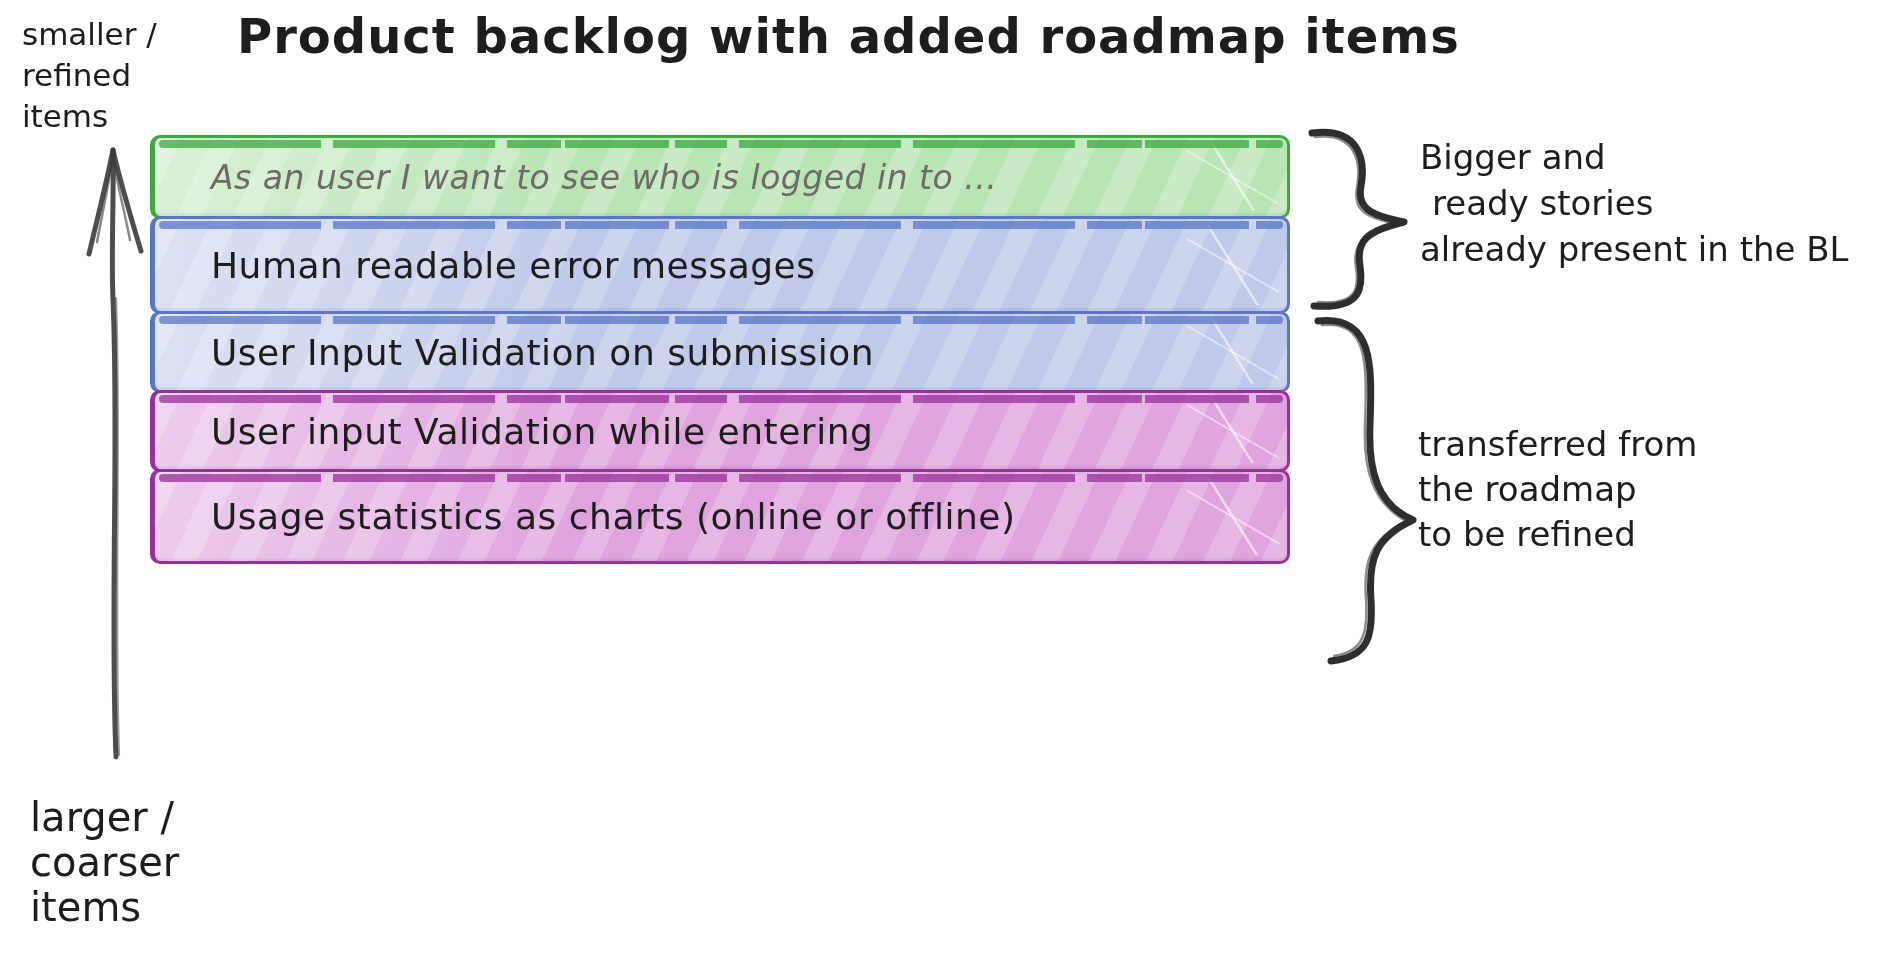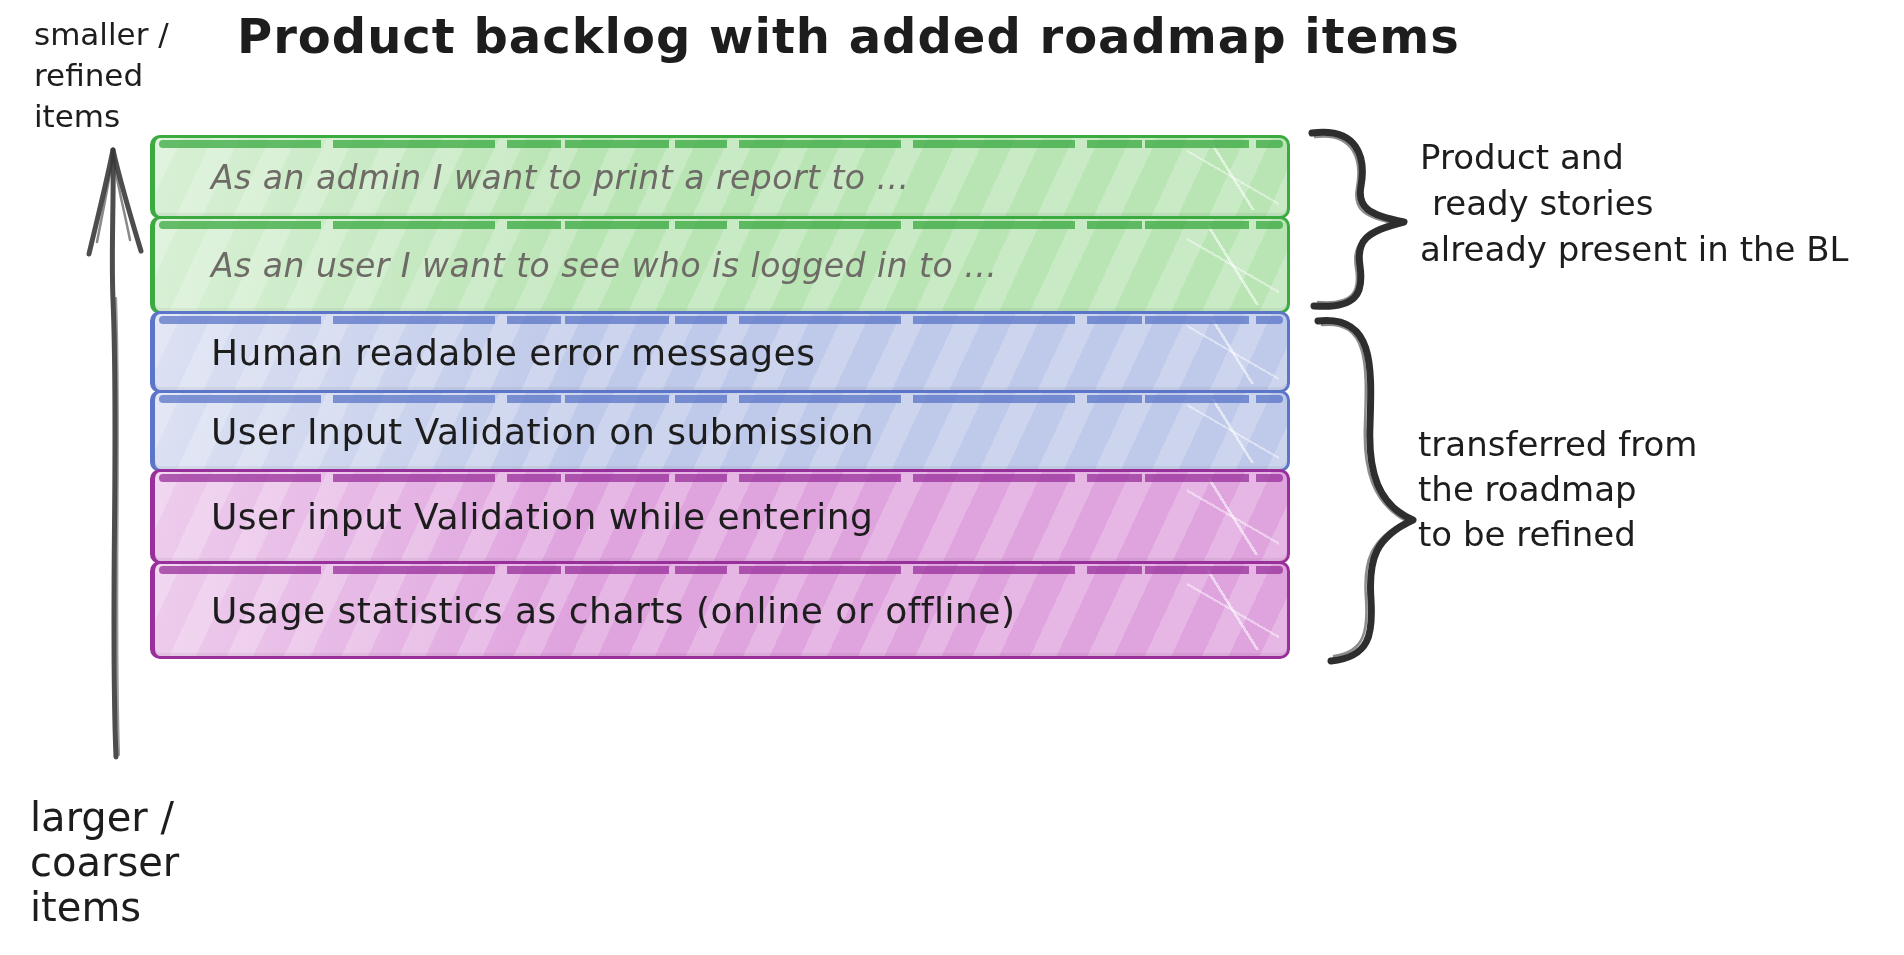--- a/index.html
+++ b/index.html
@@ -11,21 +11,21 @@
     font-family:"DejaVu Sans", sans-serif;
     color:var(--ink,#1d1d1d);
   }
   .title{
     position:absolute;left:237px;top:8px;
     font-size:48px;font-weight:bold;letter-spacing:1px;
     white-space:nowrap;
   }
   .axis-label{position:absolute;font-weight:500;}
   .axis-label span{display:block;}
-  .axis-label.top{left:22px;top:14px;font-size:31px;line-height:41px;margin-left:12px;}
+  .axis-label.top{left:22px;top:14px;font-size:31px;line-height:41px;}
   .axis-label.bottom{left:30px;top:795px;font-size:40px;line-height:45px;}
 
   .overlay-svg{position:absolute;left:0;top:0;pointer-events:none;}
 
   .stack{position:absolute;left:150px;top:138px;width:1140px;}
   .bar{
     position:relative;width:100%;
     display:flex;align-items:center;
     padding-left:56px;box-sizing:border-box;
     border-radius:10px;
@@ -106,24 +106,20 @@
     </g>
 
     <g fill="none" stroke="#2e2e2e" stroke-linecap="round" stroke-linejoin="round">
       <path d="M 1318 321 C 1374 315, 1372 365, 1370 425 C 1368 472, 1378 505, 1413 520 C 1376 537, 1368 558, 1371 600 C 1373 634, 1370 657, 1331 661" stroke-width="7"></path>
       <path d="M 1322 325 C 1369 320, 1367 366, 1365 424 C 1363 470, 1373 503, 1406 521 C 1371 539, 1363 560, 1366 599 C 1368 630, 1365 652, 1334 656" stroke-width="2.5" opacity="0.55"></path>
     </g>
   </svg>
 
   <div class="stack">
     <div class="bar green">
-      <span class="bar-label">As an admin I want to print a report to ...</span>
-      <span class="fan"></span>
-    </div>
-    <div class="bar green">
       <span class="bar-label">As an user I want to see who is logged in to ...</span>
       <span class="fan"></span>
     </div>
     <div class="bar blue">
       <span class="bar-label">Human readable error messages</span>
       <span class="fan"></span>
     </div>
     <div class="bar blue">
       <span class="bar-label">User Input Validation on submission</span>
       <span class="fan"></span>
@@ -132,21 +128,21 @@
       <span class="bar-label">User input Validation while entering</span>
       <span class="fan"></span>
     </div>
     <div class="bar purple">
       <span class="bar-label">Usage statistics as charts (online or offline)</span>
       <span class="fan"></span>
     </div>
   </div>
 
   <div class="annotation refined">
-    <span>Product and</span>
+    <span>Bigger and</span>
     <span>ready stories</span>
     <span>already present in the BL</span>
   </div>
 
   <div class="annotation roadmap">
     <span>transferred from</span>
     <span>the roadmap</span>
     <span>to be refined</span>
   </div>
 

